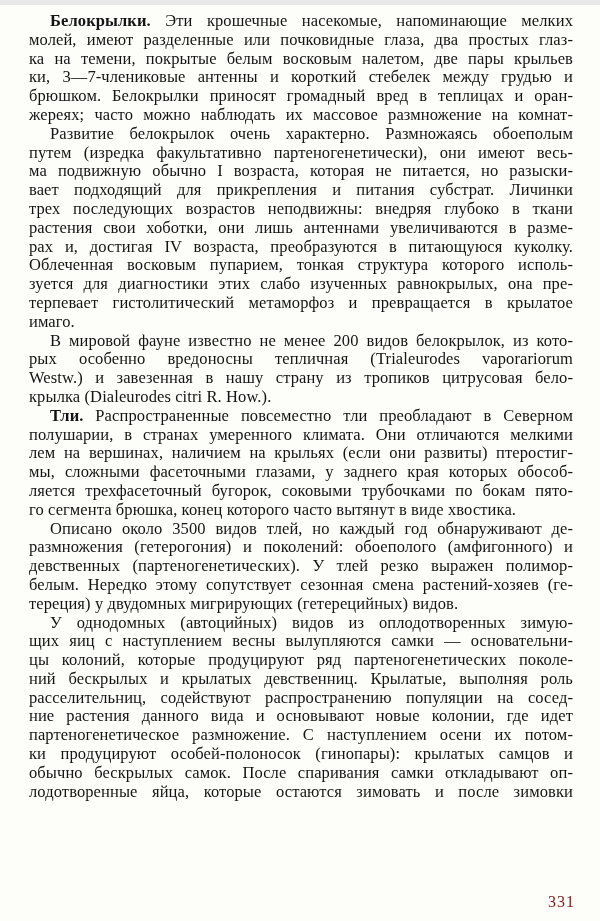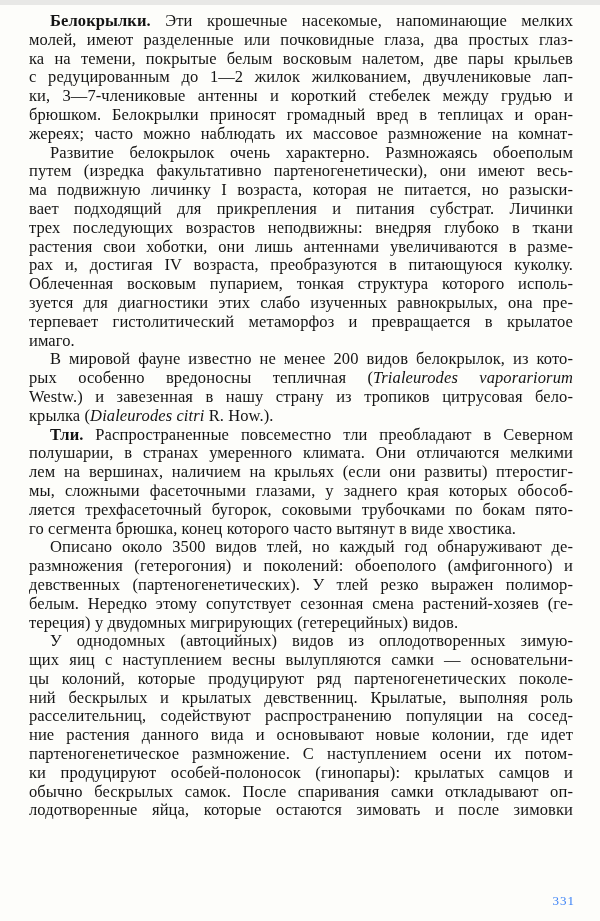--- a/index.html
+++ b/index.html
@@ -38,48 +38,47 @@
     letter-spacing: 0.1px;
   }
   .line.first {
     text-indent: 21px;
   }
   .line.last {
     text-align-last: left;
     -moz-text-align-last: left;
   }
   .b { font-weight: bold; }
-  .i { font-style: italic; }
+  .i { }
   .page-number {
     position: absolute;
     right: 25px;
     top: 888px;
-    font-size: 13px;
+    font-size: 16px;
     letter-spacing: 1px;
-    color: #3b82f6;
+    color: #7f1d1d;
   }
 </style>
 </head>
 <body>
 
 <div class="page">
   <div class="text-block">
       <div class="paragraph">
         <div class="line first"><span class="b">Белокрылки.</span><span> Эти крошечные насекомые, напоминающие мелких</span></div>
         <div class="line"><span>молей, имеют разделенные или почковидные глаза, два простых глаз-</span></div>
         <div class="line"><span>ка на темени, покрытые белым восковым налетом, две пары крыльев</span></div>
-        <div class="line"><span>с редуцированным до 1—2 жилок жилкованием, двучлениковые лап-</span></div>
         <div class="line"><span>ки, 3—7-члениковые антенны и короткий стебелек между грудью и</span></div>
         <div class="line"><span>брюшком. Белокрылки приносят громадный вред в теплицах и оран-</span></div>
         <div class="line"><span>жереях; часто можно наблюдать их массовое размножение на комнат-</span></div>
       </div>
       <div class="paragraph">
         <div class="line first"><span>Развитие белокрылок очень характерно. Размножаясь обоеполым</span></div>
         <div class="line"><span>путем (изредка факультативно партеногенетически), они имеют весь-</span></div>
-        <div class="line"><span>ма подвижную личинку I возраста, которая не питается, но разыски-</span></div>
+        <div class="line"><span>ма подвижную обычно I возраста, которая не питается, но разыски-</span></div>
         <div class="line"><span>вает подходящий для прикрепления и питания субстрат. Личинки</span></div>
         <div class="line"><span>трех последующих возрастов неподвижны: внедряя глубоко в ткани</span></div>
         <div class="line"><span>растения свои хоботки, они лишь антеннами увеличиваются в разме-</span></div>
         <div class="line"><span>рах и, достигая IV возраста, преобразуются в питающуюся куколку.</span></div>
         <div class="line"><span>Облеченная восковым пупарием, тонкая структура которого исполь-</span></div>
         <div class="line"><span>зуется для диагностики этих слабо изученных равнокрылых, она пре-</span></div>
         <div class="line"><span>терпевает гистолитический метаморфоз и превращается в крылатое</span></div>
         <div class="line last"><span>имаго.</span></div>
       </div>
       <div class="paragraph">

